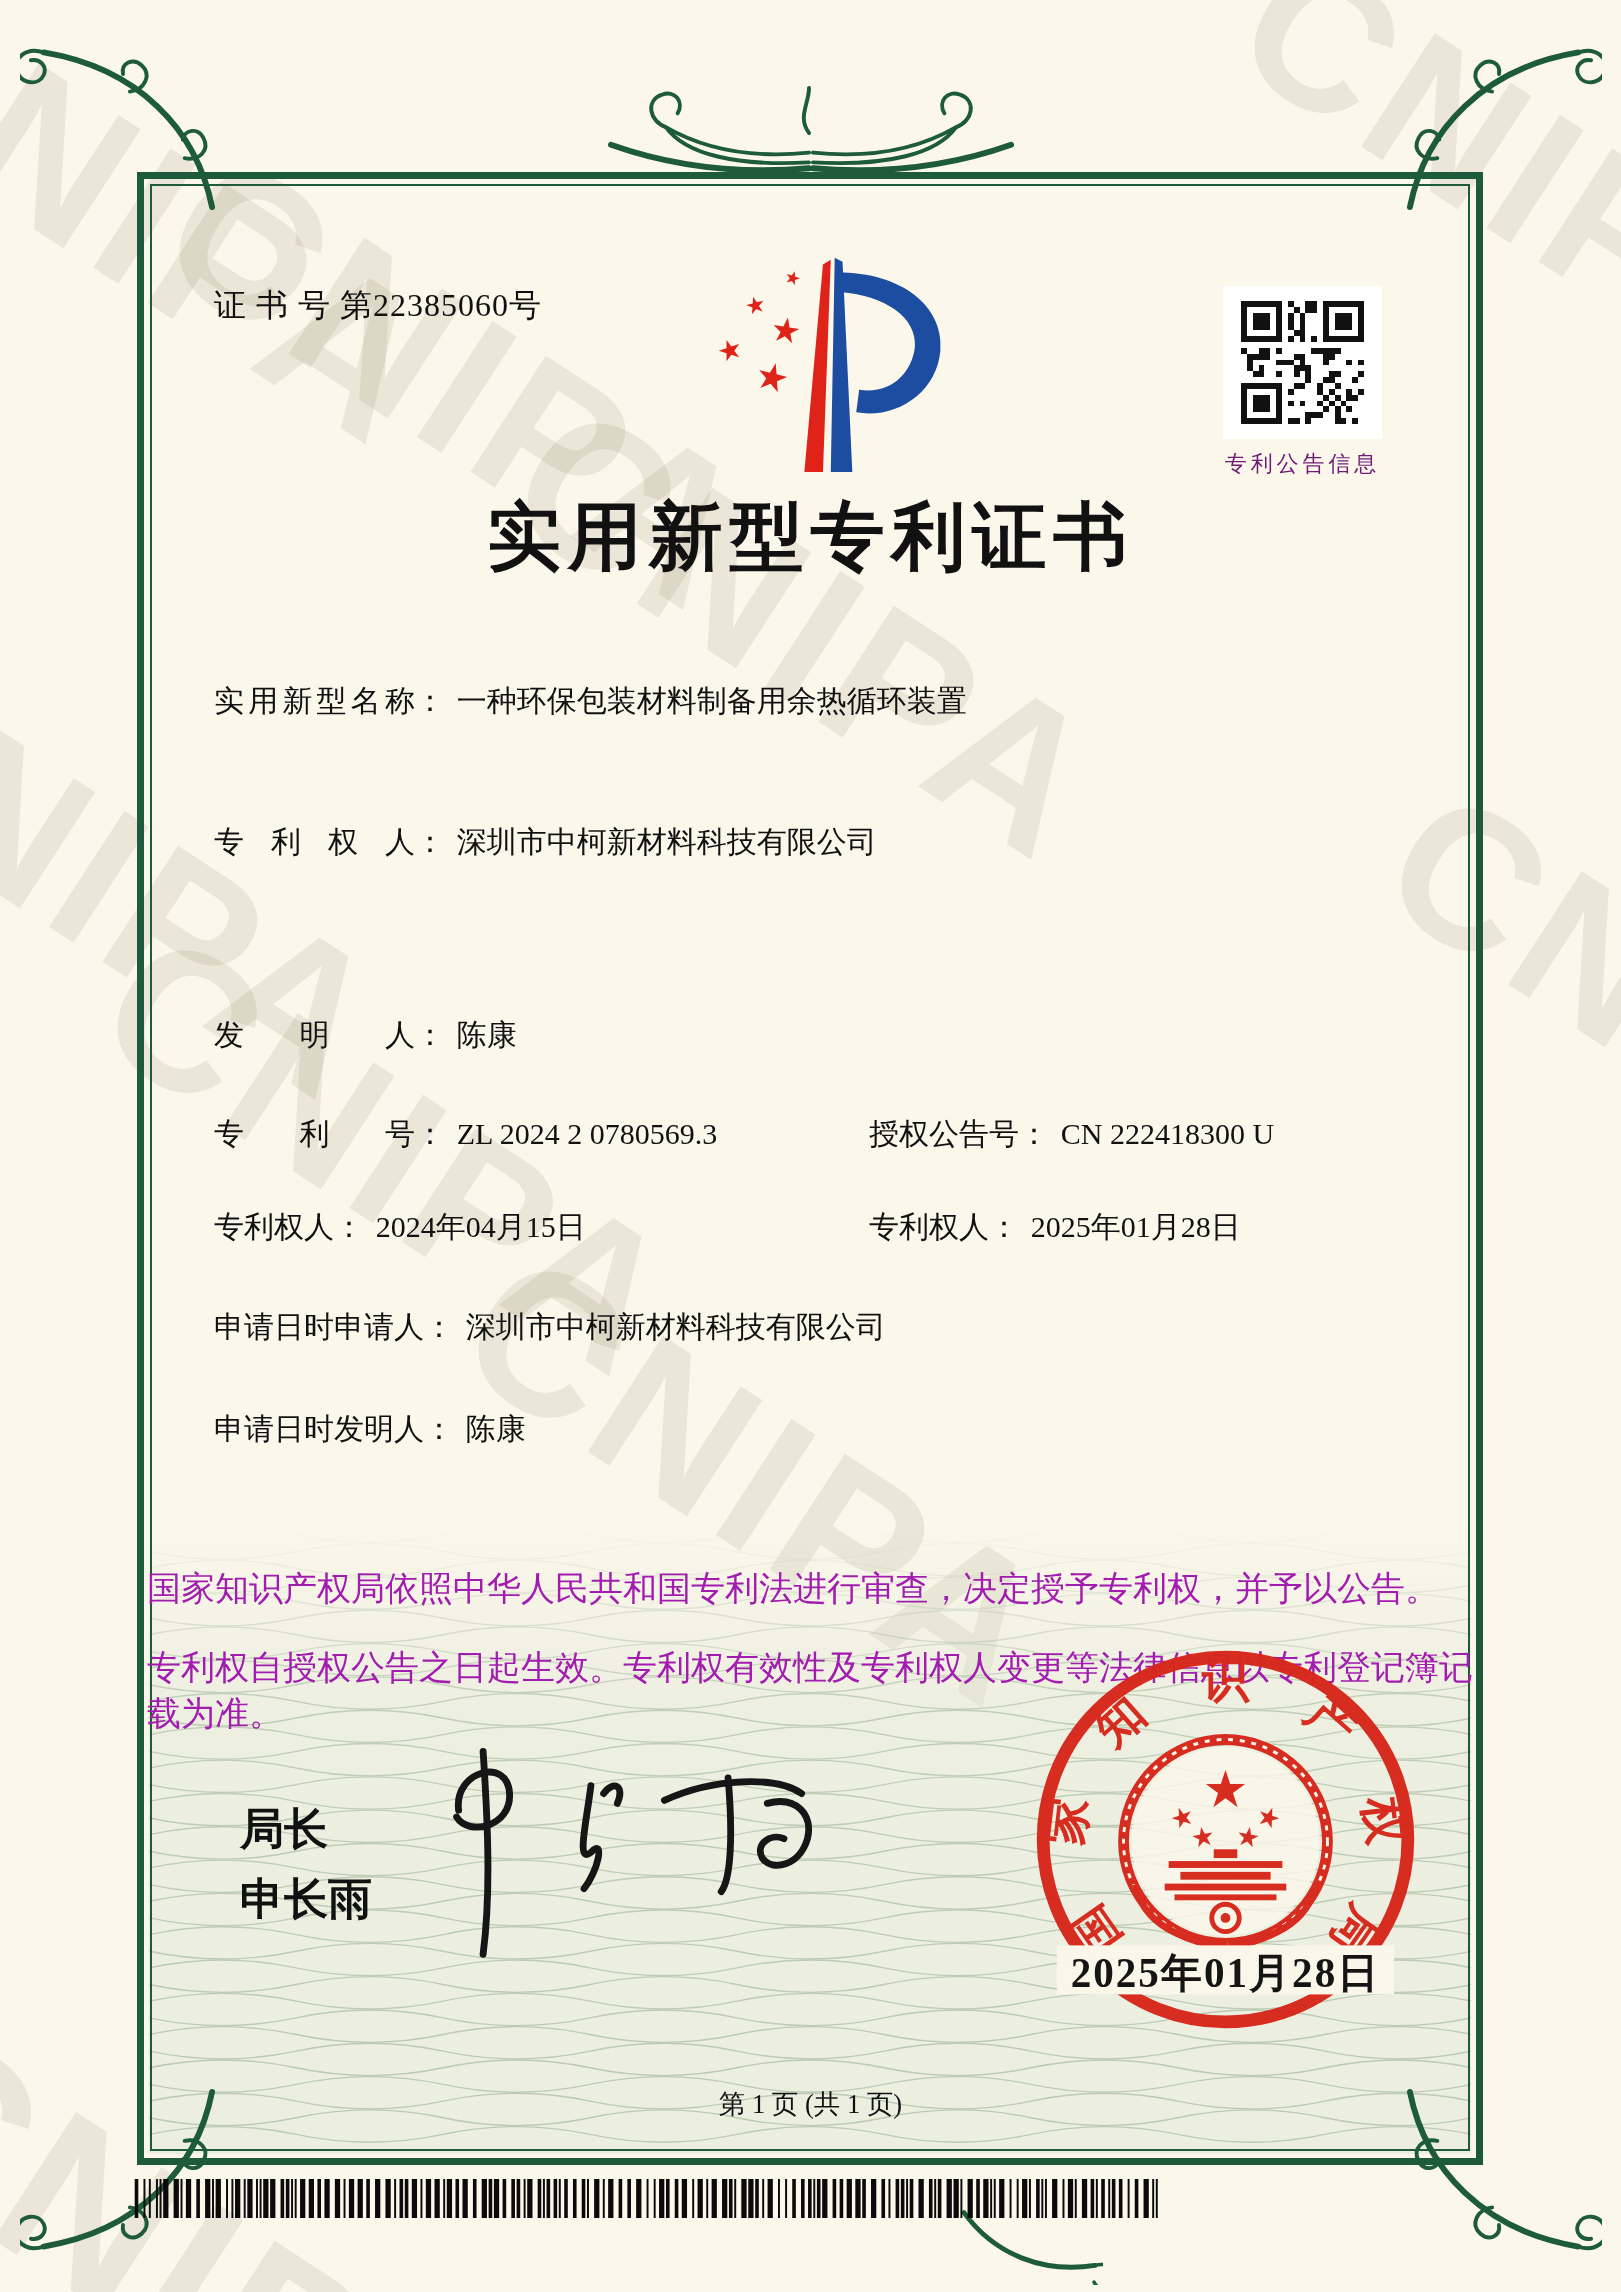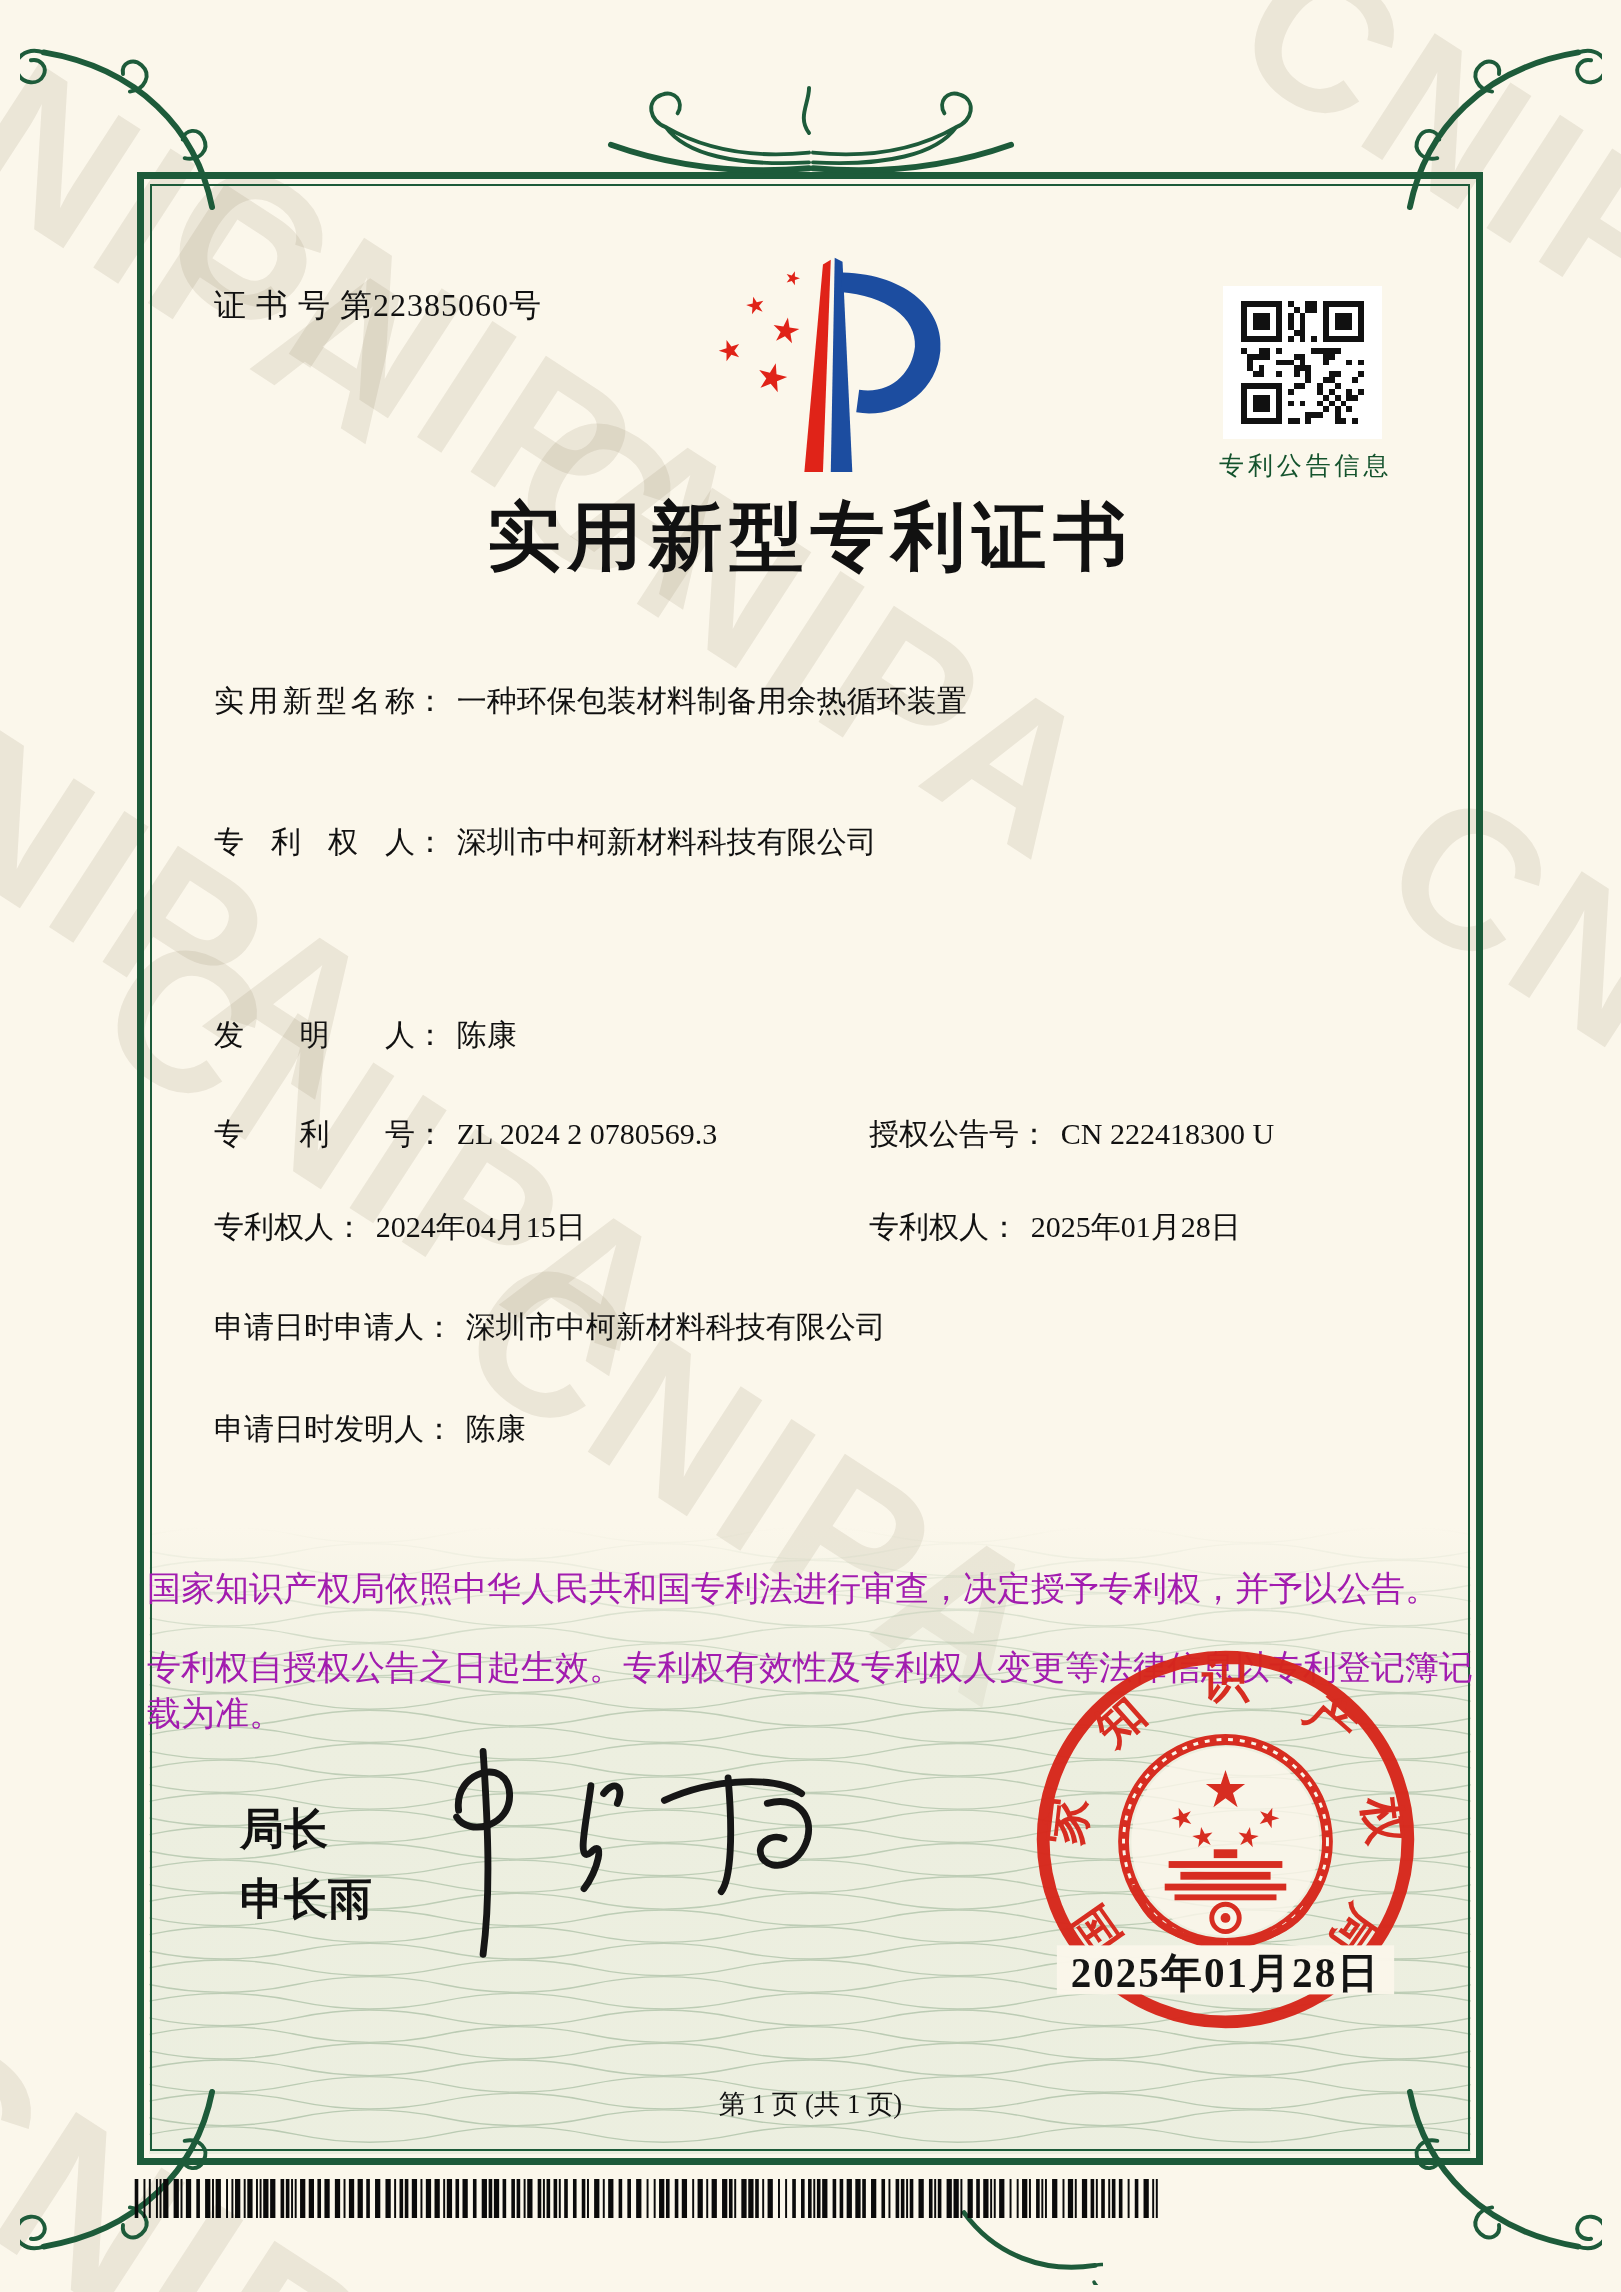--- a/index.html
+++ b/index.html
@@ -23,21 +23,21 @@
   .frame-inner{position:absolute;left:150px;top:184px;width:1320px;height:1967px;
                border:2px solid #1d5b3a;box-sizing:border-box;z-index:1;}
   .ornament{position:absolute;z-index:1;}
   .ornament path{stroke:#1d5b3a;fill:none;stroke-linecap:round;}
 
   
   .cert-no{position:absolute;left:214px;top:284px;font-size:32px;letter-spacing:1px;z-index:2;}
   .logo{position:absolute;left:674px;top:245px;width:294px;height:227px;z-index:2;}
   .qr-wrap{position:absolute;left:1219px;top:286px;width:167px;z-index:2;text-align:center;}
   .qr-box{width:159px;height:153px;background:#ffffff;display:flex;align-items:center;justify-content:center;margin:0 auto;}
-  .qr-caption{margin-top:9.8px;font-size:25px;letter-spacing:3.9px;color:#14532d;white-space:nowrap;}
+  .qr-caption{margin-top:9.8px;font-size:22px;letter-spacing:3.9px;color:#701a75;white-space:nowrap;}
   .doc-title{position:absolute;left:0;top:488px;width:1621px;text-align:center;
              font-size:74px;font-weight:700;letter-spacing:6.9px;z-index:2;}
 
   
   .field-row{position:absolute;left:214px;width:1264px;font-size:30px;line-height:45px;z-index:2;}
   .lbl{display:inline-block;width:201px;text-align:justify;text-align-last:justify;vertical-align:top;}
   .lbl.auto{width:auto;text-align-last:auto;}
   .colon{vertical-align:top;}
   .val{margin-left:11.8px;vertical-align:top;}
   .val-block{display:inline-block;margin-left:11.8px;max-width:1019px;vertical-align:top;}

